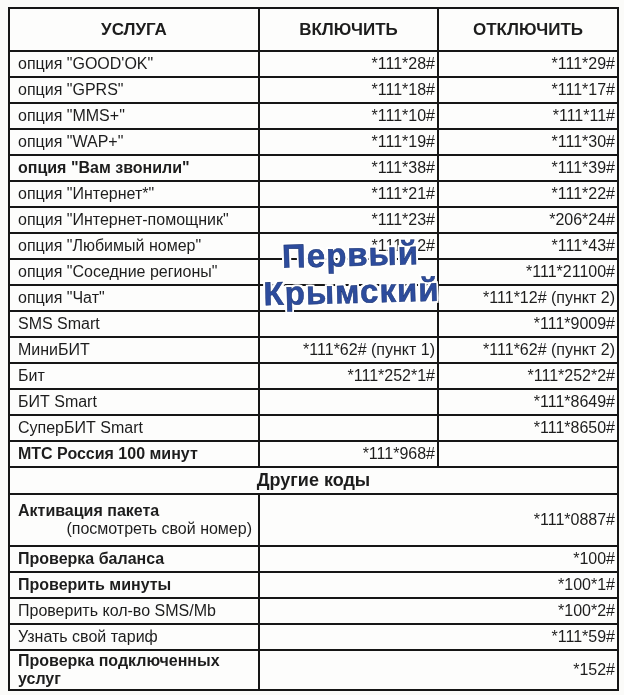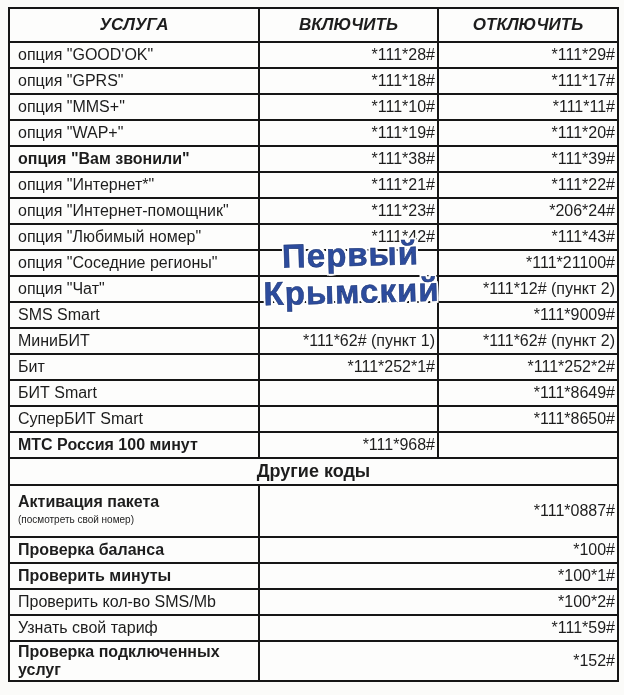--- a/index.html
+++ b/index.html
@@ -15,21 +15,21 @@
     border-collapse:collapse;
     table-layout:fixed;
     width:609px;
     background:#fdfdfc;
   }
   table.ussd th, table.ussd td {
     border:2px solid #161616;
     color:#1d1d1d;
     overflow:hidden;
   }
-  tr.hdr { height:34px;font-style:italic; }
+  tr.hdr { height:43px; }
   th {
     font-size:17px;
     font-weight:bold;
     text-align:center;
     padding:1px 2px;
   }
   tr.row { height:26px; }
   td.svc {
     font-size:16px;
     text-align:left;
@@ -45,21 +45,21 @@
   tr.bold td.svc { font-weight:bold; }
   tr.section-title { height:16px; }
   tr.section-title td {
     font-size:18px;
     font-weight:bold;
     text-align:center;
     padding:2px;
   }
   tr.tall2 { height:52px; }
   tr.tall3 { height:39px;border-radius:17px; }
-  .note { display:block; font-weight:normal; font-size:10px; }
+  .note { display:block; font-weight:normal; font-size:16px;text-align:right; }
   .watermark {
     position:absolute;
     left:246px; top:236px; width:210px;
     text-align:center;
     font-weight:bold;
     font-size:33px;
     line-height:37px;
     letter-spacing:1px;
     transform:rotate(-1.5deg);
     color:#2d4c9d;
@@ -101,21 +101,21 @@
         <td class="code">*111*17#</td>
       </tr>
       <tr class="row">
         <td class="svc">опция "MMS+"</td>
         <td class="code">*111*10#</td>
         <td class="code">*111*11#</td>
       </tr>
       <tr class="row">
         <td class="svc">опция "WAP+"</td>
         <td class="code">*111*19#</td>
-        <td class="code">*111*20#</td>
+        <td class="code">*111*30#</td>
       </tr>
       <tr class="row bold">
         <td class="svc">опция "Вам звонили"</td>
         <td class="code">*111*38#</td>
         <td class="code">*111*39#</td>
       </tr>
       <tr class="row">
         <td class="svc">опция "Интернет*"</td>
         <td class="code">*111*21#</td>
         <td class="code">*111*22#</td>

